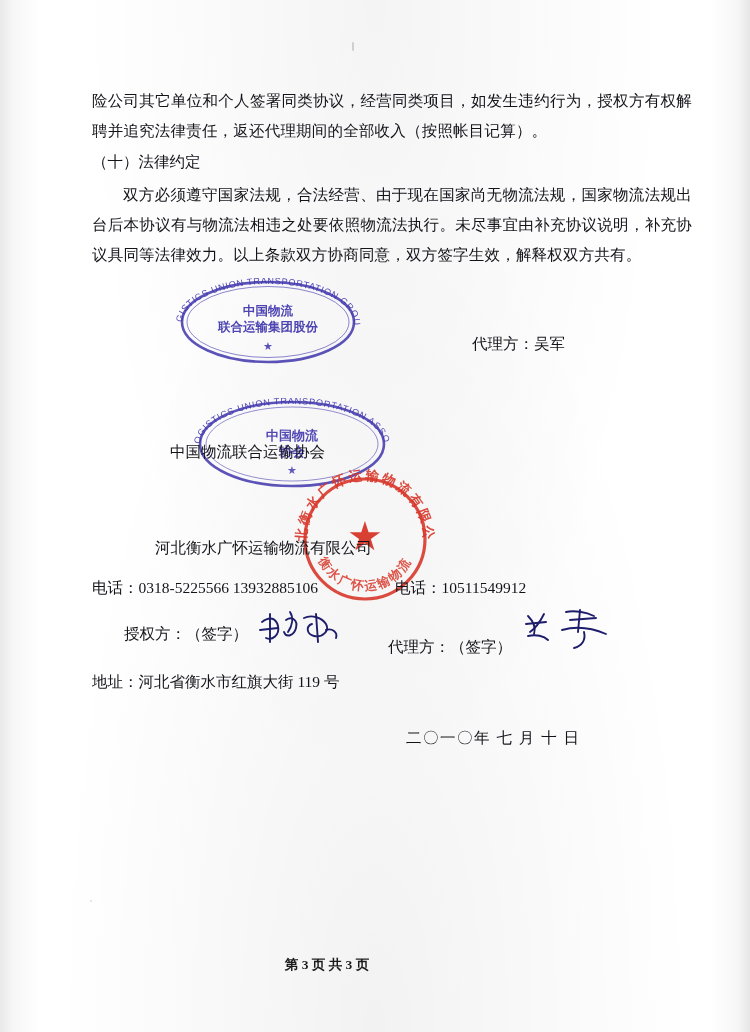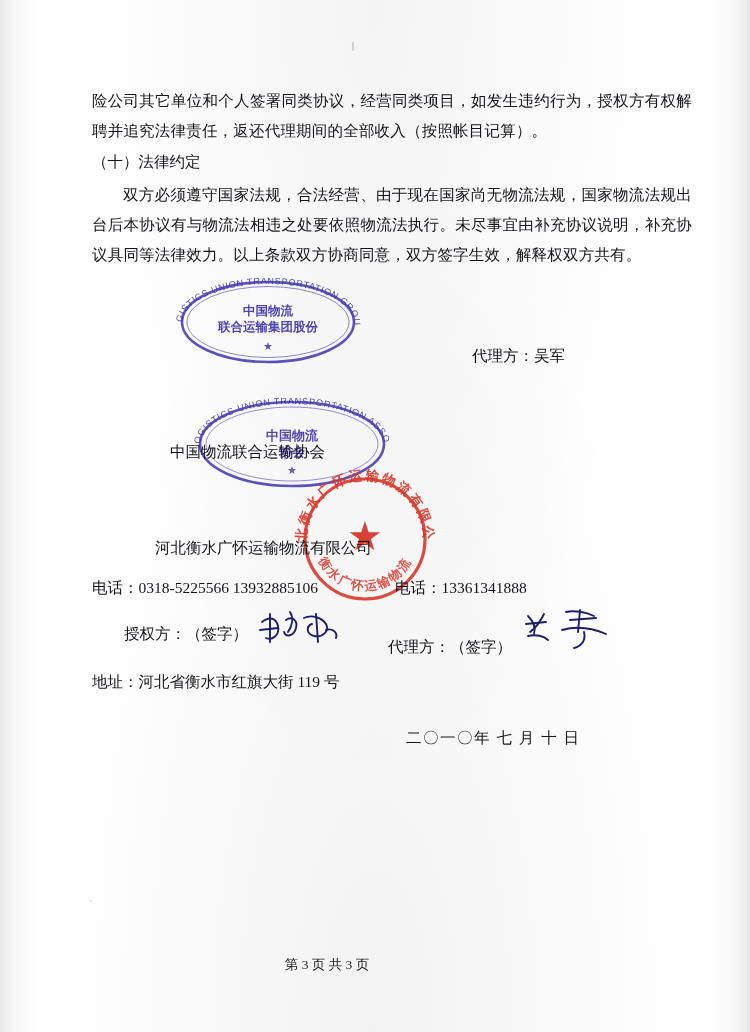--- a/index.html
+++ b/index.html
@@ -70,20 +70,21 @@
     position: absolute;
     pointer-events: none;
   }
 
   .footer {
     position: absolute;
     width: 100%;
     text-align: center;
     font-size: 13.5px;
     color: #1b1b1b;
+    font-weight: bold;
   }
   
   .speck {
     position: absolute;
     background: #dedede;
     border-radius: 50%;
   }
 </style>
 </head>
 <body>
@@ -111,21 +112,21 @@
       <ellipse cx="100" cy="44" rx="81" ry="35.5" fill="none" stroke="#3f35ad" stroke-width="1" opacity="0.6"></ellipse>
       <text font-family="'Liberation Sans', sans-serif" font-size="9.2" fill="#3f35ad" letter-spacing="0.6" opacity="0.9">
         <textPath href="#arcTop1" startOffset="50%" text-anchor="middle">CHINA LOGISTICS UNION TRANSPORTATION GROUP SHARE</textPath>
       </text>
       <text x="100" y="37" text-anchor="middle" font-family="'DejaVu Serif', serif" font-size="12.5" font-weight="bold" fill="#3f35ad" opacity="0.92">中国物流</text>
       <text x="100" y="53" text-anchor="middle" font-family="'DejaVu Serif', serif" font-size="12.5" font-weight="bold" fill="#3f35ad" opacity="0.92">联合运输集团股份</text>
       <text x="100" y="72" text-anchor="middle" font-size="11" fill="#3f35ad" opacity="0.85">★</text>
     </svg>
   </div>
 
-  <div class="line" style="left:472px;top:346px;">
+  <div class="line" style="left:472px;top:334px;">
     <span>代理方：</span><span>吴军</span>
   </div>
 
   <div class="stamp" style="left:186px;top:398px;">
     <svg width="212" height="92" viewBox="0 0 212 92">
       <defs>
         <path id="arcTop2" d="M 14,48 A 92,42 0 0 1 198,48"></path>
       </defs>
       <ellipse cx="106" cy="46" rx="92" ry="42" fill="none" stroke="#3f35ad" stroke-width="2.6" opacity="0.85"></ellipse>
       <ellipse cx="106" cy="46" rx="86" ry="37" fill="none" stroke="#3f35ad" stroke-width="1" opacity="0.55"></ellipse>
@@ -156,21 +157,21 @@
       <text x="73" y="84" text-anchor="middle" font-size="40" fill="#d8372a" opacity="0.95">★</text>
     </svg>
   </div>
 
   <div class="line" style="left:155px;top:538px;">河北衡水广怀运输物流有限公司</div>
 
   <div class="line" style="left:92px;top:578px;">
     <span>电话：</span><span>0318-5225566   13932885106</span>
   </div>
   <div class="line" style="left:395px;top:578px;">
-    <span>电话：</span><span>13361341888</span>
+    <span>电话：</span><span>10511549912</span>
   </div>
 
   <div class="line" style="left:92px;top:624px;margin-left:32px;">授权方：（签字）</div>
   <div class="line" style="left:388px;top:624px;margin-top:13px;">代理方：（签字）</div>
 
   <div class="sig" style="left:256px;top:608px;">
     <svg width="86" height="44" viewBox="0 0 86 44">
       <g fill="none" stroke="#1d1d6b" stroke-width="1.9" stroke-linecap="round">
         <path d="M6,14 C14,8 20,10 22,18 C24,27 16,33 10,30"></path>
         <path d="M4,22 L22,20"></path>

